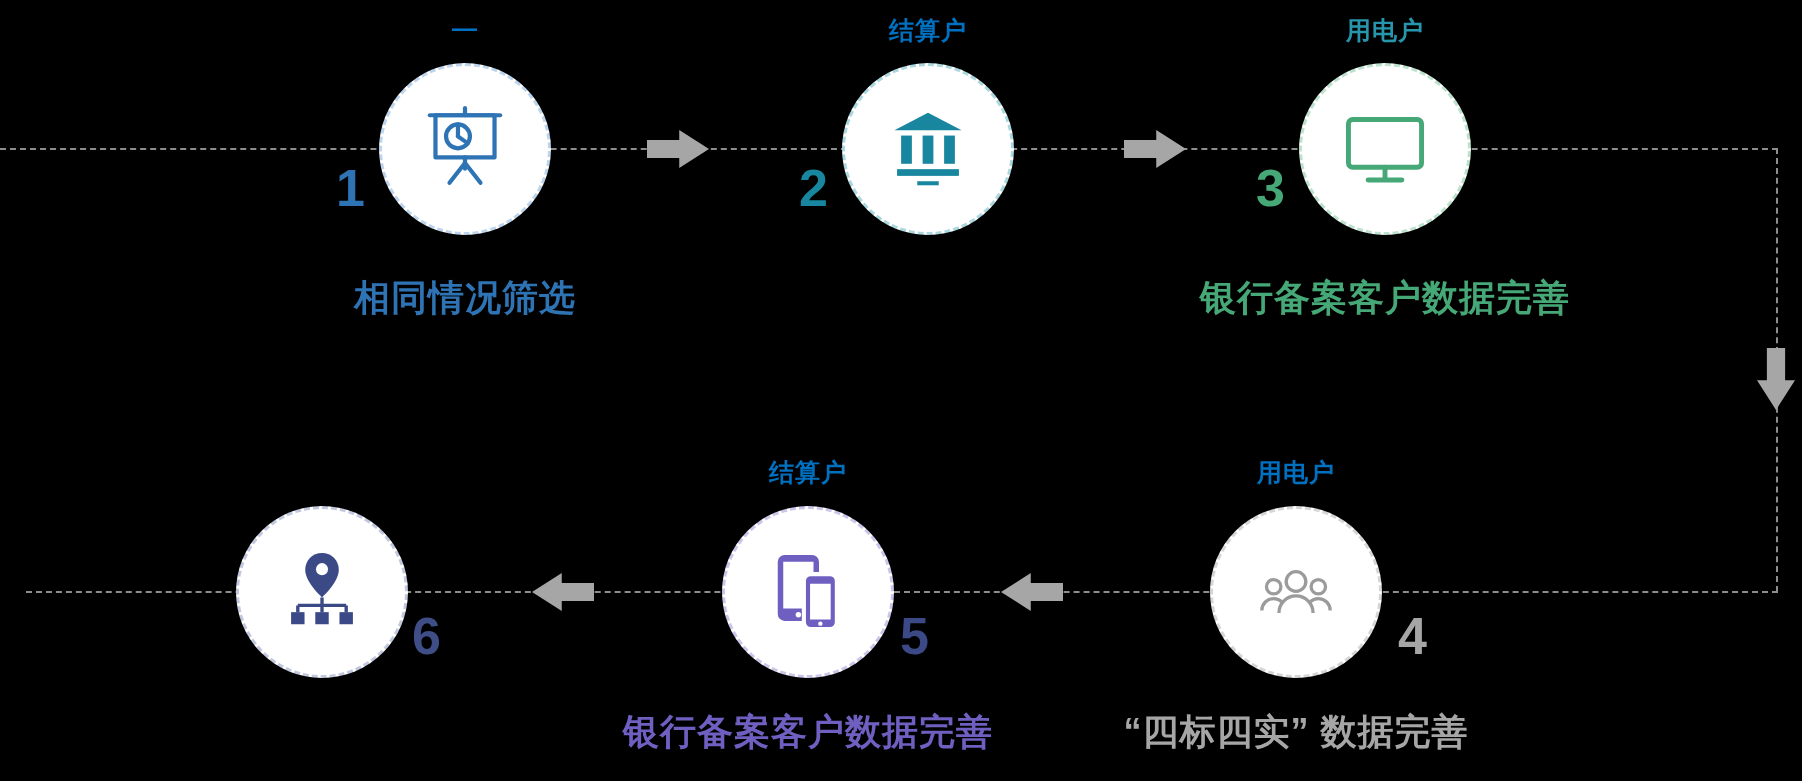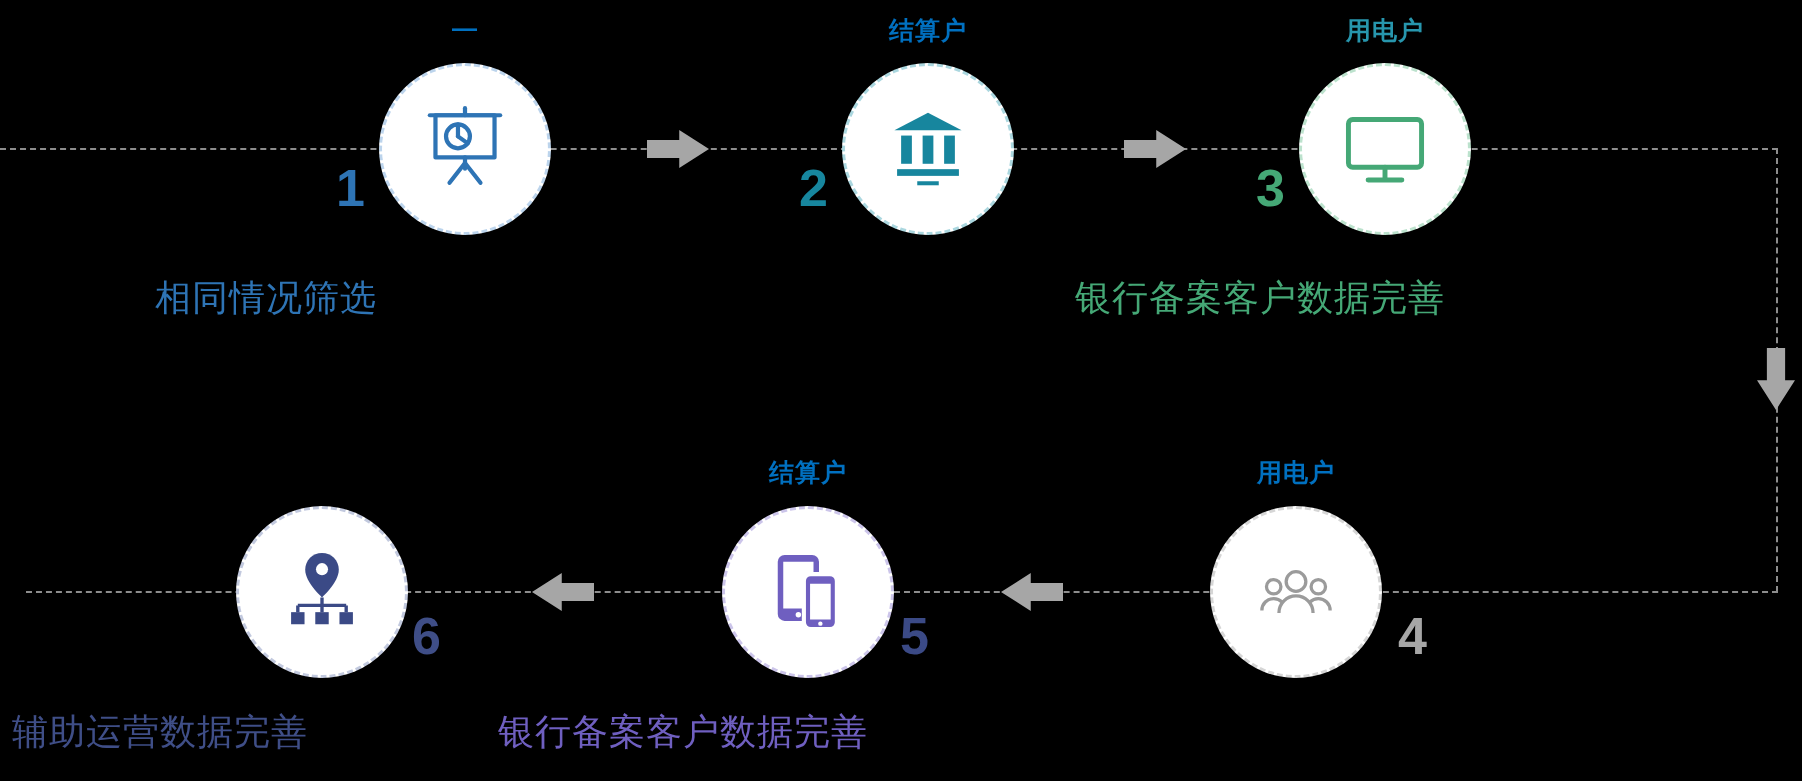--- a/index.html
+++ b/index.html
@@ -83,23 +83,23 @@
   #s2-num { left: 748px;  top: 158px; text-align: right; }
   #s3-num { left: 1205px; top: 158px; text-align: right; }
   #s4-num { left: 1398px; top: 606px; text-align: left; }
   #s5-num { left: 900px;  top: 606px; text-align: left; }
   #s6-num { left: 412px;  top: 606px; text-align: left; }
 
   
   .label {
     position: absolute;
     width: 620px;
-    text-align: left;
+    text-align: center;
     font-size: 36px;
-    font-weight: normal;
+    font-weight: bold;
     letter-spacing: 1px;
     z-index: 4;
   }
   #s1-label { left: 155px;  top: 274px; }
   #s2-label { left: 618px;  top: 274px; }
   #s3-label { left: 1075px; top: 274px; }
   #s4-label { left: 986px;  top: 708px; }
   #s5-label { left: 498px;  top: 708px; }
   #s6-label { left: 12px;   top: 708px; }
 </style>
@@ -164,20 +164,21 @@
     <svg width="84" height="84" viewBox="0 0 64 64" fill="none" stroke="#9b9b9b" stroke-width="2.5" stroke-linejoin="round">
       <circle cx="15" cy="28" r="5.5" fill="#fff"></circle>
       <path d="M6 46 a9 9 0 0 1 18 0" fill="#fff"></path>
       <circle cx="49" cy="28" r="5.5" fill="#fff"></circle>
       <path d="M40 46 a9 9 0 0 1 18 0" fill="#fff"></path>
       <circle cx="32" cy="24" r="7.5" fill="#fff"></circle>
       <path d="M19 48 a13 13 0 0 1 26 0" fill="#fff"></path>
     </svg>
   </div>
   <div class="num" id="s4-num" style="color: rgb(166, 166, 166);">4</div>
+  <div class="label" id="s4-label" style="color: rgb(166, 166, 166);">“四标四实” 数据完善</div>
 
   <div class="tag" id="s5-tag" style="color: rgb(0, 112, 192);">结算户</div>
   <div class="circle" id="s5-circle">
     <svg width="88" height="88" viewBox="0 0 64 64">
       <rect x="10" y="5" width="30" height="48" rx="5" fill="#6f5fc0"></rect>
       <rect x="14" y="10" width="22" height="34" fill="#fff"></rect>
       <circle cx="25" cy="48.5" r="2" fill="#fff"></circle>
       <rect x="29" y="19" width="24" height="40" rx="5" fill="#6f5fc0" stroke="#fff" stroke-width="3"></rect>
       <rect x="33.5" y="26" width="15" height="26" fill="#fff"></rect>
       <circle cx="41" cy="55" r="1.6" fill="#fff"></circle>
@@ -190,15 +191,14 @@
     <svg width="86" height="86" viewBox="0 0 64 64">
       <path d="M32 3 C25 3 19.5 8.5 19.5 15.5 C19.5 25 32 36 32 36 C32 36 44.5 25 44.5 15.5 C44.5 8.5 39 3 32 3 Z" fill="#3b4a86"></path>
       <circle cx="32" cy="15" r="4.5" fill="#fff"></circle>
       <path d="M32 36 L32 42 M14 42 L50 42 M14 42 L14 47 M32 42 L32 47 M50 42 L50 47" stroke="#3b4a86" stroke-width="2.5" fill="none"></path>
       <rect x="9" y="47" width="10" height="9" fill="#3b4a86"></rect>
       <rect x="27" y="47" width="10" height="9" fill="#3b4a86"></rect>
       <rect x="45" y="47" width="10" height="9" fill="#3b4a86"></rect>
     </svg>
   </div>
   <div class="num" id="s6-num" style="color: rgb(63, 78, 135);">6</div>
-  <div class="label" id="s6-label" style="color: rgb(63, 78, 135);">辅助运营数据完善</div>
 
 </div>
 
 </body></html>

